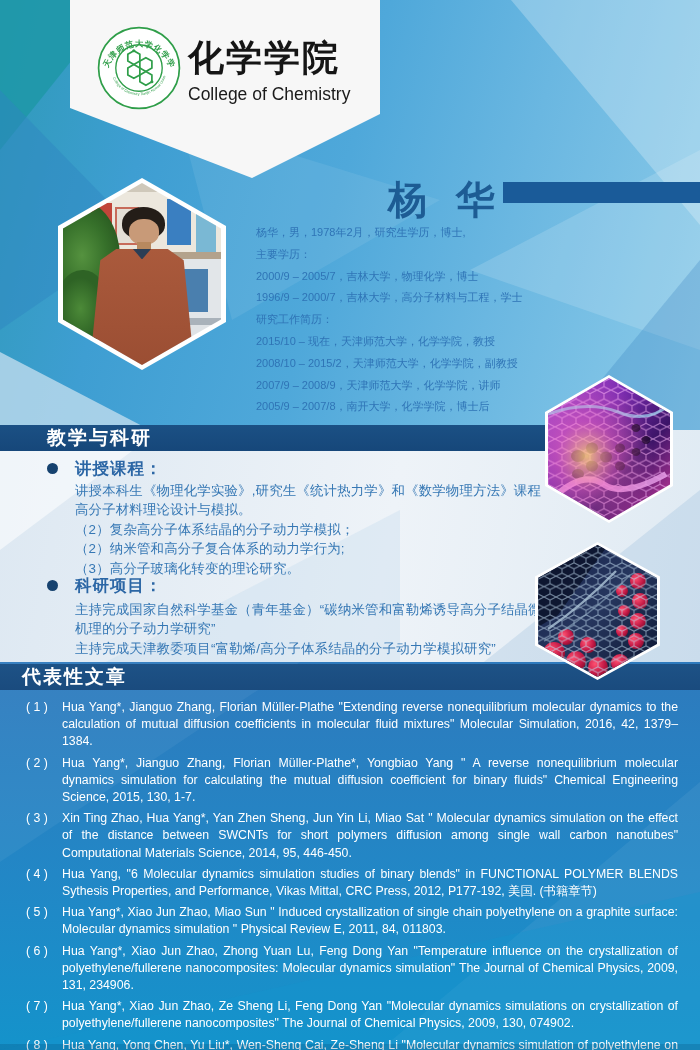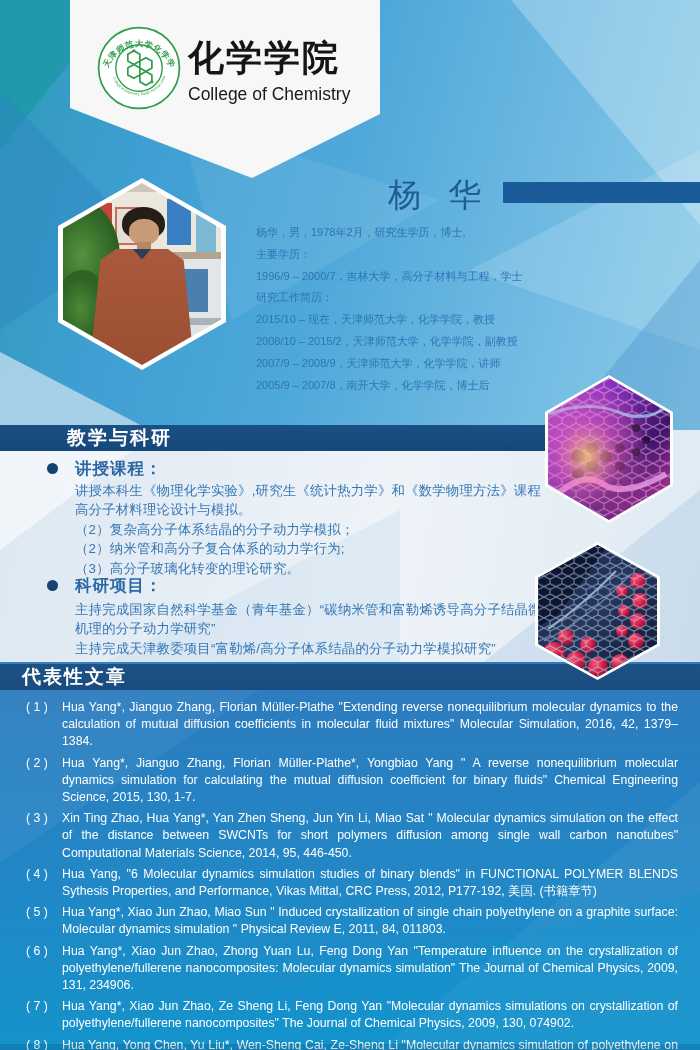--- a/index.html
+++ b/index.html
@@ -25,21 +25,21 @@
   .fm2{left:480px;top:60px;width:220px;height:175px;background:rgba(140,180,215,.25);clip-path:polygon(100% 0,0 100%,100% 100%);}
   .fm3{left:100px;top:80px;width:300px;height:155px;background:rgba(190,215,235,.3);clip-path:polygon(0 100%,100% 0,100% 100%);}
   .fp1{left:0;top:0;width:300px;height:200px;background:rgba(255,255,255,.05);clip-path:polygon(0 0,100% 0,0 100%);}
   .fp2{left:380px;top:120px;width:320px;height:268px;background:rgba(255,255,255,.06);clip-path:polygon(100% 0,0 100%,100% 100%);}
   .fp3{left:0;top:230px;width:700px;height:158px;background:rgba(20,150,205,.35);clip-path:polygon(0 100%,100% 0,100% 100%);}
   .bottom-strip{position:absolute;left:0;bottom:0;width:700px;height:6px;background:rgba(0,50,90,.18);}
 
   
   .bar{position:absolute;color:#fff;font-weight:bold;font-size:19px;letter-spacing:2px;
     display:flex;align-items:center;}
-  .bar1{left:0;top:425px;width:600px;height:26px;background:linear-gradient(180deg,#1b5084,#16477a);padding-left:67px;box-sizing:border-box;}
+  .bar1{left:0;top:425px;width:600px;height:26px;background:linear-gradient(180deg,#1b5084,#16477a);padding-left:47px;box-sizing:border-box;}
   .bar2{left:0;top:664px;width:700px;height:26px;background:linear-gradient(180deg,#1d5286,#1a4b7e);padding-left:22px;box-sizing:border-box;}
 
   
   .banner{position:absolute;left:70px;top:0;width:310px;height:178px;background:#f7f7f7;
     clip-path:polygon(0 0,100% 0,100% 64%,58.7% 100%,0 60.7%);}
   .banner-title{position:absolute;left:118px;top:34px;font-size:36px;font-weight:900;color:#151515;letter-spacing:2px;}
   .banner-sub{position:absolute;left:118px;top:84px;font-size:17.5px;color:#1a1a1a;}
   .logo{position:absolute;left:26px;top:25px;width:86px;height:86px;}
 
   
@@ -70,21 +70,21 @@
 
   
   .hex{position:absolute;background:#fff;clip-path:polygon(50% 0,100% 25%,100% 75%,50% 100%,0 75%,0 25%);}
   .hex-in{position:absolute;left:3px;top:3px;right:3px;bottom:3px;
     clip-path:polygon(50% 0,100% 25%,100% 75%,50% 100%,0 75%,0 25%);overflow:hidden;}
   .hex1{left:545px;top:375px;width:128px;height:148px;}
   .hex2{left:535px;top:542px;width:125px;height:138px;}
   .hex svg{display:block;width:100%;height:100%;}
 
   
-  .name{position:absolute;left:388px;top:173px;font-size:33px;font-weight:normal;color:#1d5c94;letter-spacing:9px;}
+  .name{position:absolute;left:388px;top:173px;font-size:39px;font-weight:bold;color:#1d5c94;letter-spacing:9px;}
   .name-bar{position:absolute;left:503px;top:182px;width:197px;height:21px;background:#1a5b99;}
   .bio{position:absolute;left:256px;top:222px;width:420px;color:#2f74b6;font-size:11px;line-height:21.8px;}
 
   
   .bullet{position:absolute;width:11px;height:11px;border-radius:50%;background:#16426f;}
   .bl1{left:47px;top:463px;}
   .bl2{left:47px;top:580px;}
   .blabel{position:absolute;left:75px;font-size:16.5px;font-weight:bold;color:#2b66a5;letter-spacing:1px;}
   .bt1{top:458px;}
   .bt2{top:575px;}
@@ -128,20 +128,21 @@
   </div>
   <div class="bar bar2">
     <span>代表性文章</span>
   </div>
 
   <div class="name">杨 华</div>
   <div class="name-bar"></div>
   <div class="bio">
     <div>杨华，男，1978年2月，研究生学历，博士,</div>
     <div>主要学历：</div>
+    <div>2000/9 – 2005/7，吉林大学，物理化学，博士</div>
     <div>1996/9 – 2000/7，吉林大学，高分子材料与工程，学士</div>
     <div>研究工作简历：</div>
     <div>2015/10 – 现在，天津师范大学，化学学院，教授</div>
     <div>2008/10 – 2015/2，天津师范大学，化学学院，副教授</div>
     <div>2007/9 – 2008/9，天津师范大学，化学学院，讲师</div>
     <div>2005/9 – 2007/8，南开大学，化学学院，博士后</div>
   </div>
 
   <div class="bullet bl1"></div>
   <div class="blabel bt1">讲授课程：</div>

